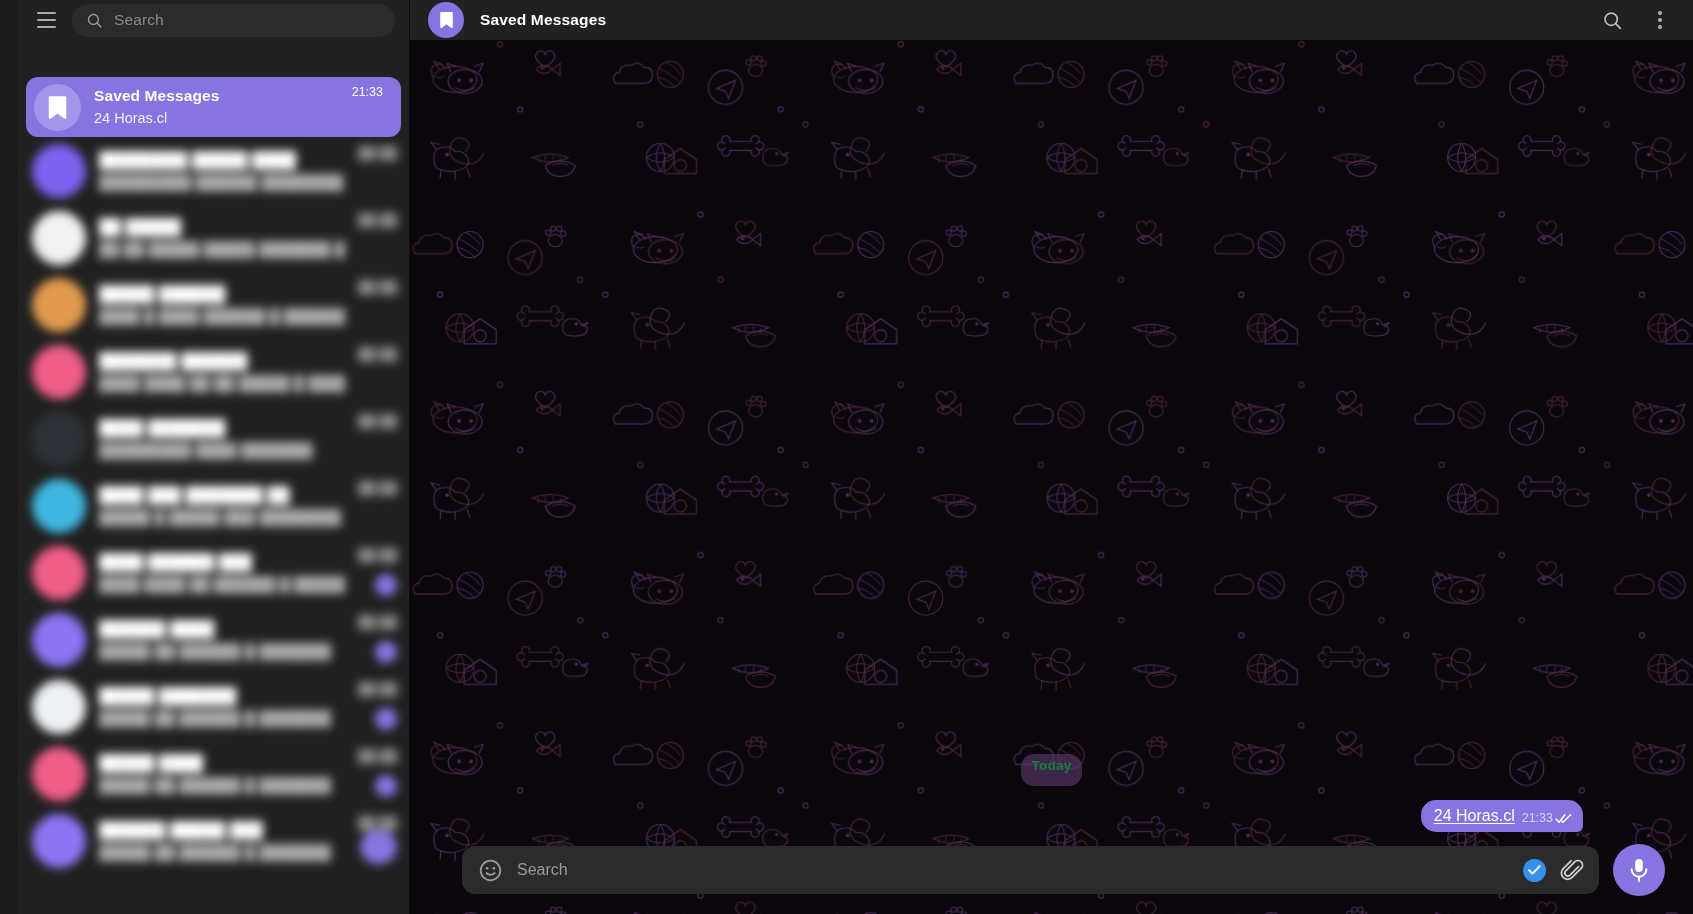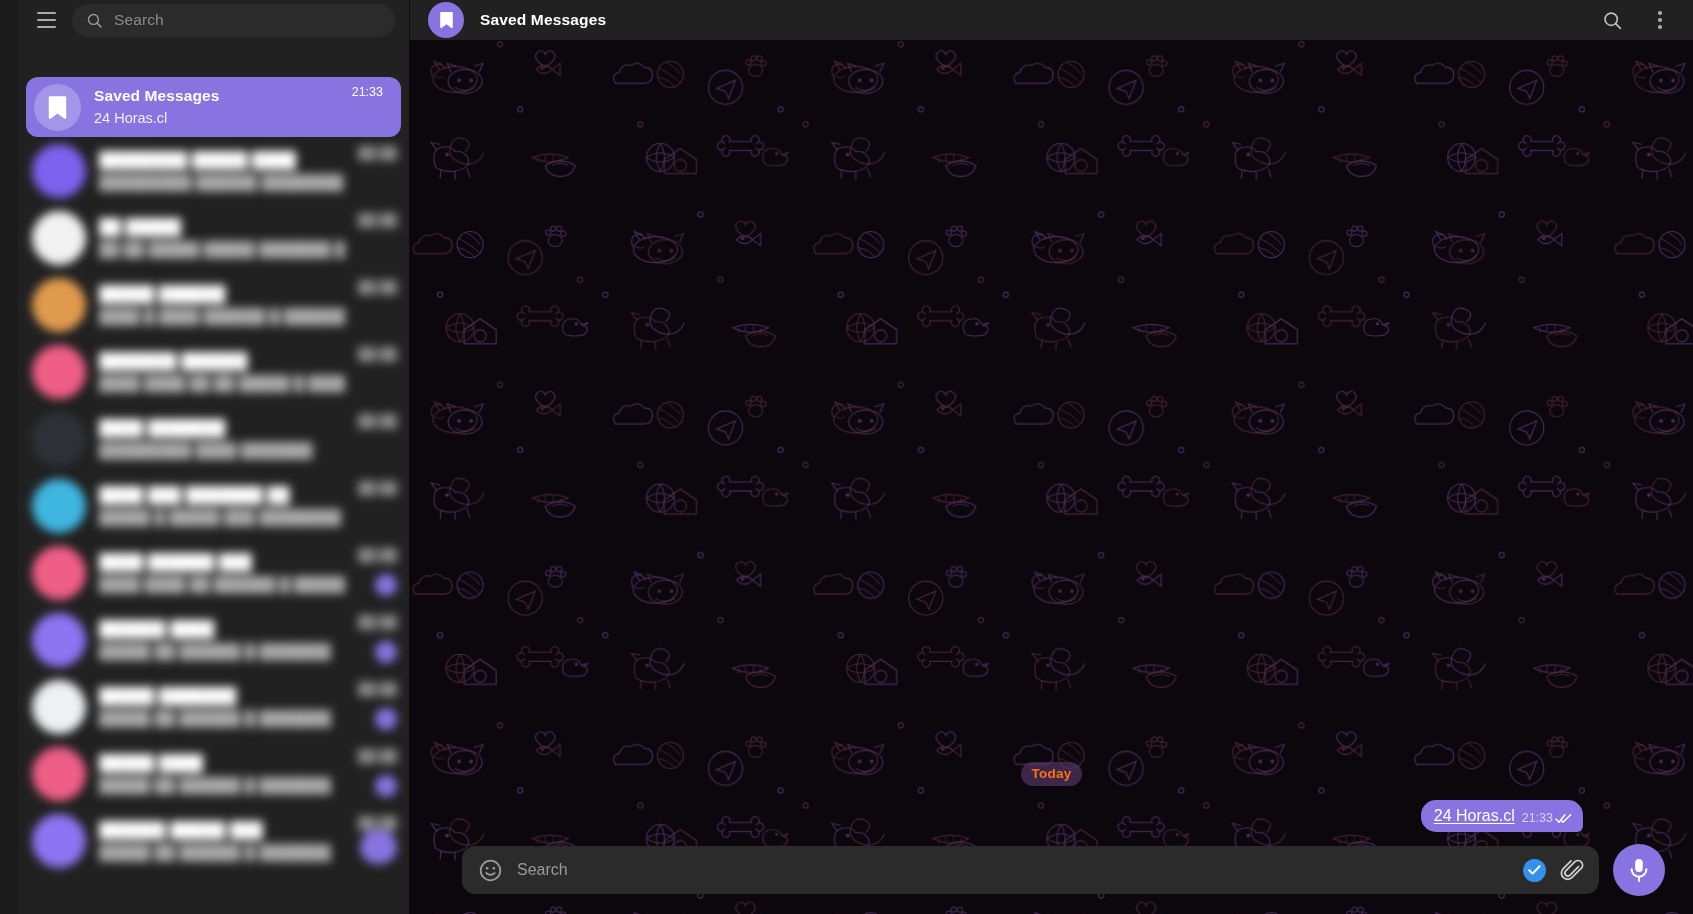--- a/index.html
+++ b/index.html
@@ -231,24 +231,24 @@
     padding-bottom: 12px;
     z-index: 2;
   }
   .day-divider {
     display: flex;
     justify-content: center;
     margin-bottom: 14px;
   }
   .day-chip {
     background: rgba(93, 58, 110, 0.62);
-    color: #f97316;
+    color: #15803d;
     font-size: 13.5px;
     font-weight: bold;
-    padding: 4px 11px 5px;
+    padding: 4px 11px 13px;
     border-radius: 13px;
     letter-spacing: .2px;
   }
   .msg-row {
     display: flex;
     justify-content: flex-end;
     padding-right: 110px;
   }
   .bubble {
     background: #8774e1;

